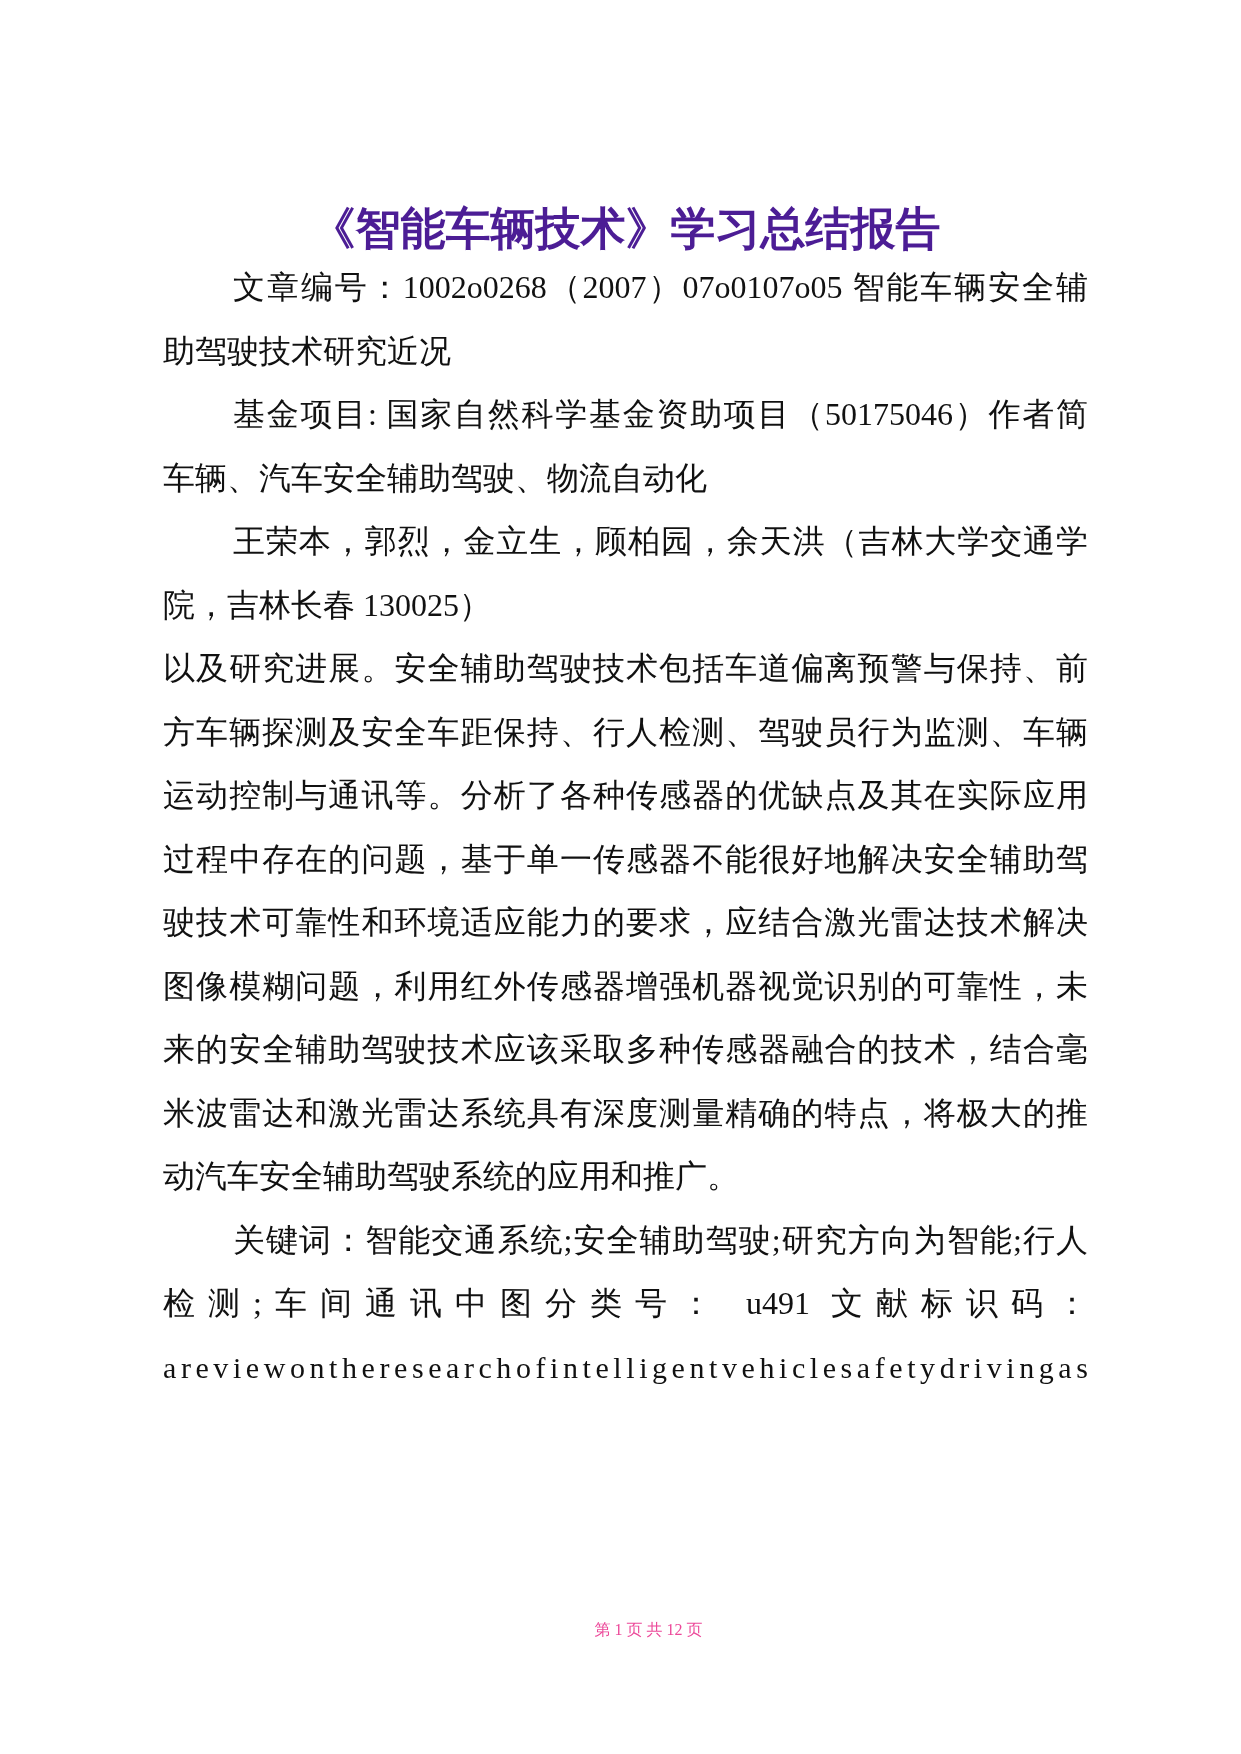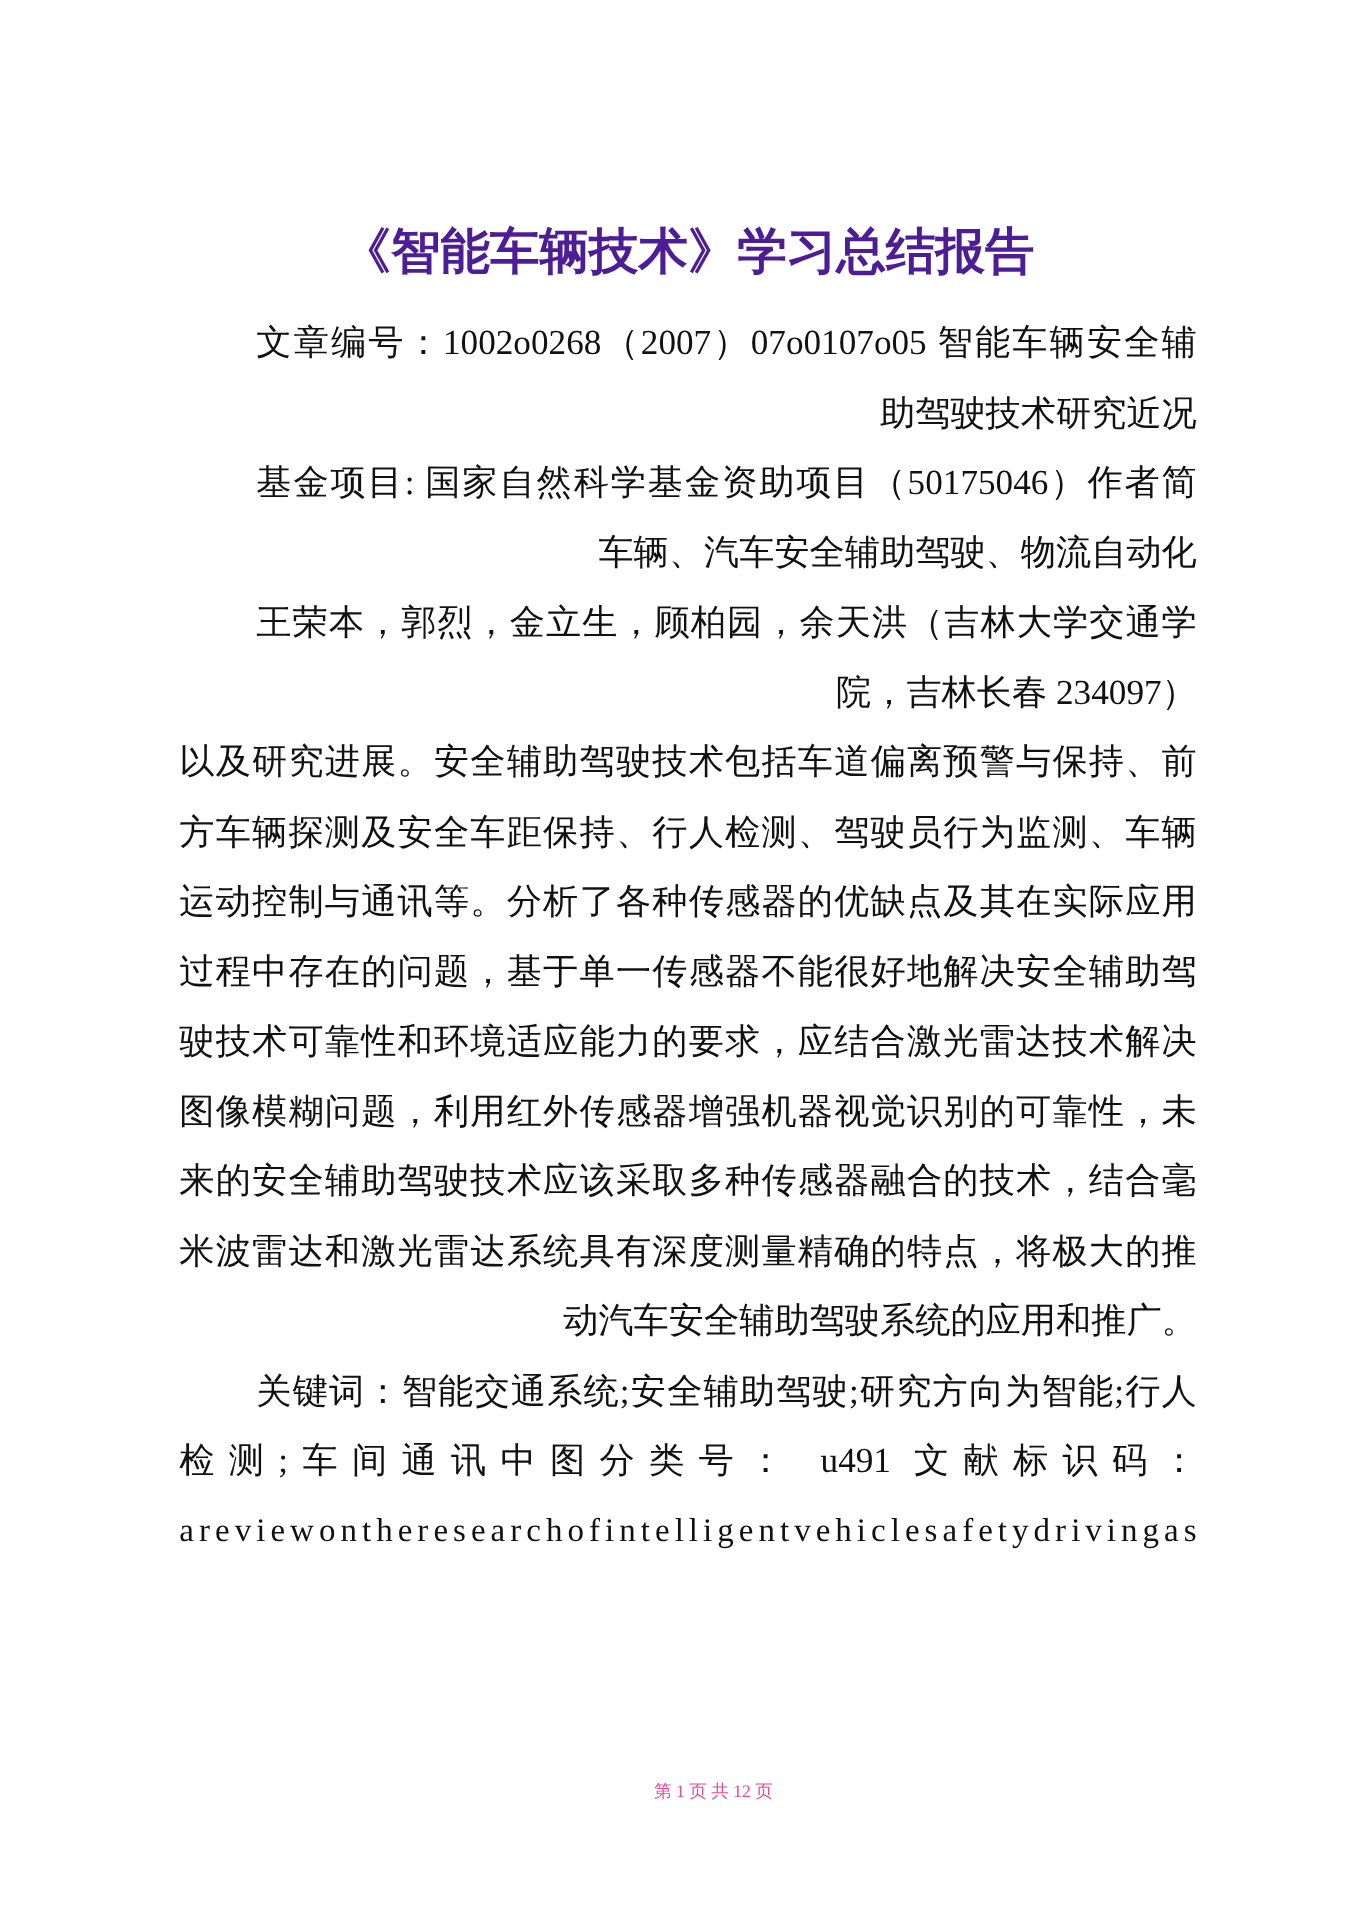--- a/index.html
+++ b/index.html
@@ -27,30 +27,30 @@
     text-align: center;
     font-family: "Liberation Sans", "DejaVu Sans", sans-serif;
     font-weight: 700;
     font-size: 45px;
     letter-spacing: 0px;
     color: #4c1d95;
     white-space: nowrap;
   }
   .doc-body {
     position: absolute;
-    top: 280px;
+    top: 256px;
     left: 163px;
     width: 925px;
   }
   .line {
     height: 63.5px;
     line-height: 63.5px;
     font-size: 32px;
     color: #111111;
-    text-align: right;
+    text-align: left;
   }
   .line.just {
     text-align: justify;
     text-align-last: justify;
   }
   .line.indent {
     padding-left: 70px;
   }
   .line.stretch {
     display: flex;
@@ -79,21 +79,21 @@
 
 <div class="page">
   <h1 class="doc-title">《智能车辆技术》学习总结报告</h1>
 
   <div class="doc-body">
       <div class="line indent just">文章编号：1002o0268（2007）07o0107o05 智能车辆安全辅</div>
       <div class="line">助驾驶技术研究近况</div>
       <div class="line indent just">基金项目: 国家自然科学基金资助项目（50175046）作者简</div>
       <div class="line">车辆、汽车安全辅助驾驶、物流自动化</div>
       <div class="line indent just">王荣本，郭烈，金立生，顾柏园，余天洪（吉林大学交通学</div>
-      <div class="line">院，吉林长春 234097）</div>
+      <div class="line">院，吉林长春 130025）</div>
       <div class="line just">以及研究进展。安全辅助驾驶技术包括车道偏离预警与保持、前</div>
       <div class="line just">方车辆探测及安全车距保持、行人检测、驾驶员行为监测、车辆</div>
       <div class="line just">运动控制与通讯等。分析了各种传感器的优缺点及其在实际应用</div>
       <div class="line just">过程中存在的问题，基于单一传感器不能很好地解决安全辅助驾</div>
       <div class="line just">驶技术可靠性和环境适应能力的要求，应结合激光雷达技术解决</div>
       <div class="line just">图像模糊问题，利用红外传感器增强机器视觉识别的可靠性，未</div>
       <div class="line just">来的安全辅助驾驶技术应该采取多种传感器融合的技术，结合毫</div>
       <div class="line just">米波雷达和激光雷达系统具有深度测量精确的特点，将极大的推</div>
       <div class="line">动汽车安全辅助驾驶系统的应用和推广。</div>
       <div class="line indent just">关键词：智能交通系统;安全辅助驾驶;研究方向为智能;行人</div>

